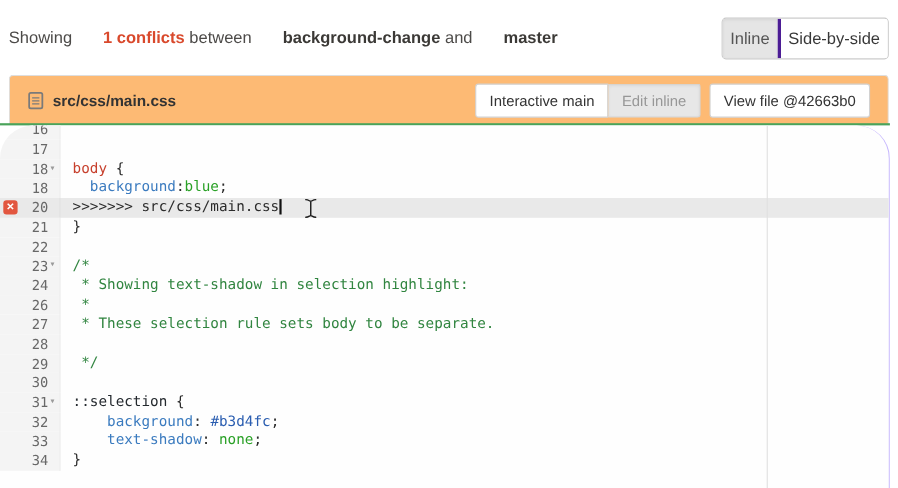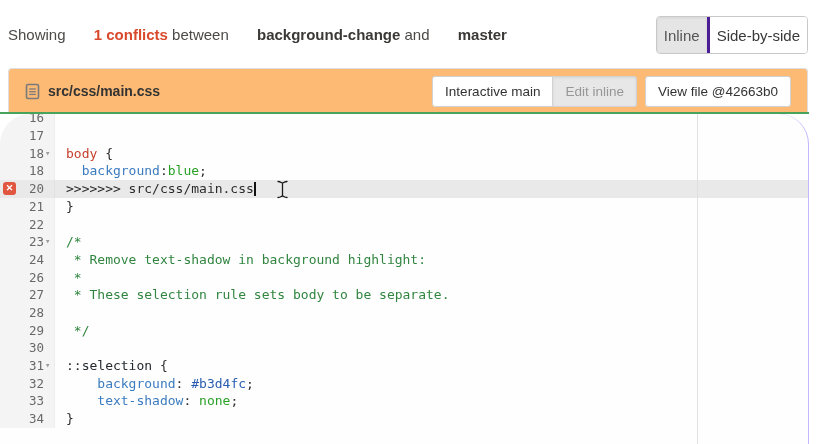--- a/index.html
+++ b/index.html
@@ -140,21 +140,21 @@
         <div class="line">
           <div class="gutter"><span class="lnum">22</span></div>
           <div class="code"></div>
         </div>
         <div class="line">
           <div class="gutter"><span class="lnum">23</span><span class="fold">▾</span></div>
           <div class="code"><span class="tk-comment">/*</span></div>
         </div>
         <div class="line">
           <div class="gutter"><span class="lnum">24</span></div>
-          <div class="code"><span class="tk-comment"> * Remove text-shadow in background highlight:</span></div>
+          <div class="code"><span class="tk-comment"> * Showing text-shadow in selection highlight:</span></div>
         </div>
         <div class="line">
           <div class="gutter"><span class="lnum">26</span></div>
           <div class="code"><span class="tk-comment"> *</span></div>
         </div>
         <div class="line">
           <div class="gutter"><span class="lnum">27</span></div>
           <div class="code"><span class="tk-comment"> * These selection rule sets body to be separate.</span></div>
         </div>
         <div class="line">

